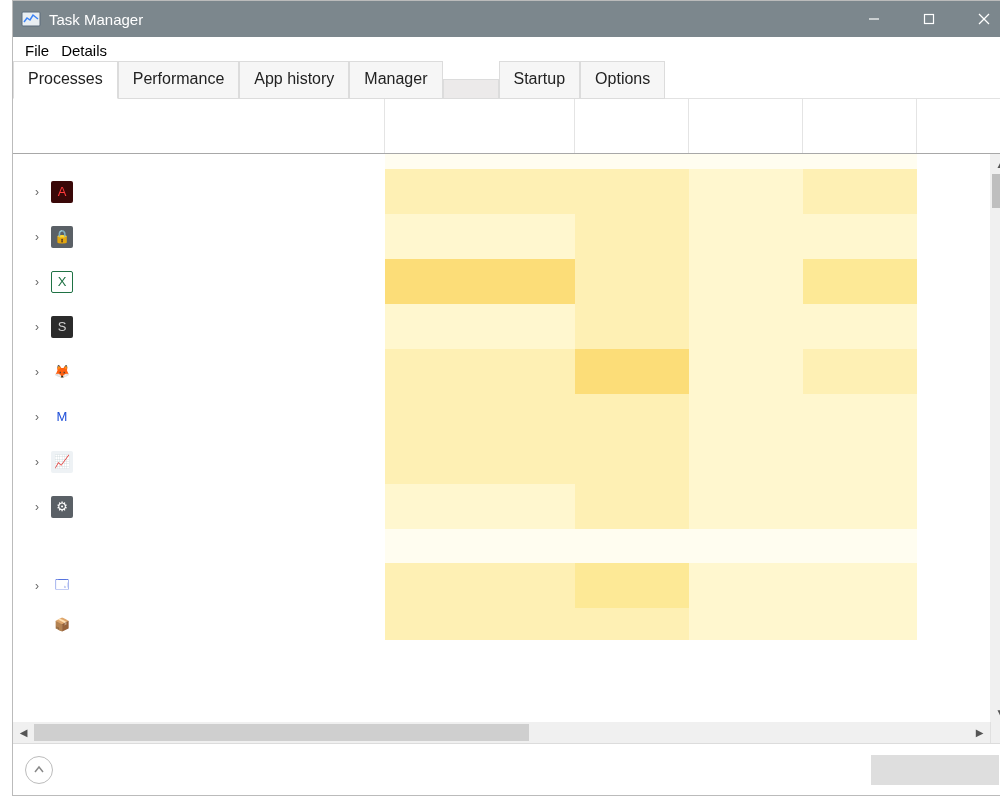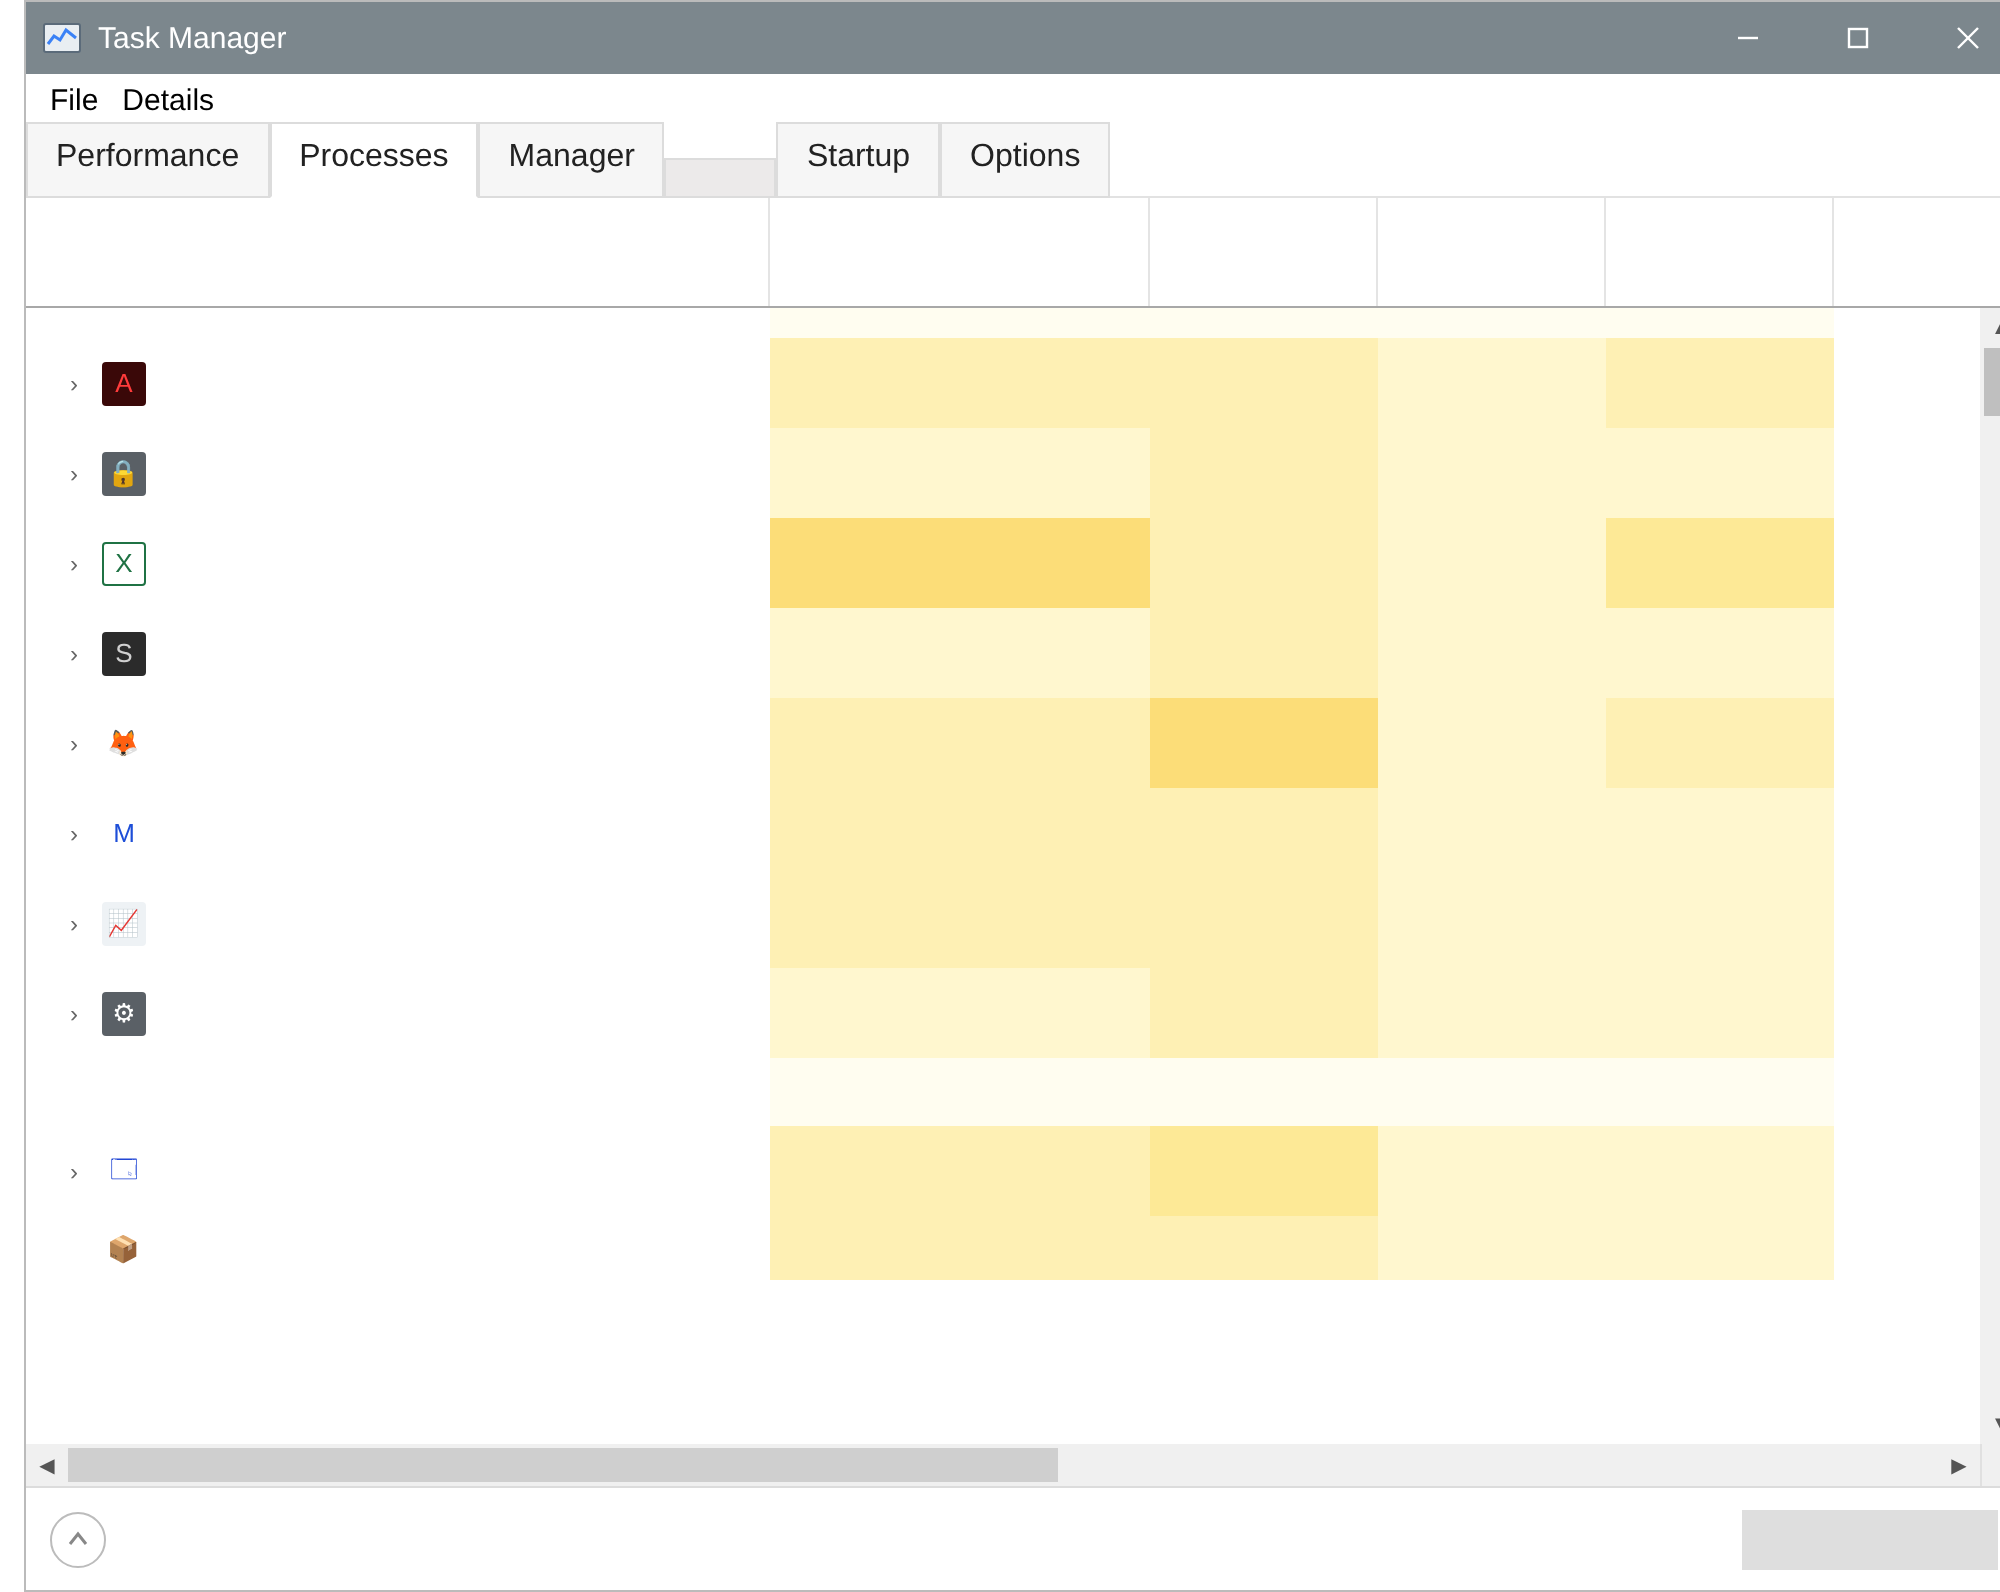--- a/index.html
+++ b/index.html
@@ -91,22 +91,23 @@
         </svg>
     </div>
   </div>
 
   <div class="menubar">
     <span>File</span>
     <span>Details</span>
   </div>
 
   <div class="tabbar" id="tabbar">
+      <div class="tab active">Processes</div>
       <div class="tab">Performance</div>
-      <div class="tab active">Processes</div>
+      <div class="tab">App history</div>
       <div class="tab">Manager</div>
       <div class="tab blank"> </div>
       <div class="tab">Startup</div>
       <div class="tab">Options</div>
     </div>
 
   <div class="header-row">
     <div class="header-cell name"></div>
     <div class="header-cell c1"></div>
     <div class="header-cell c2"></div>

